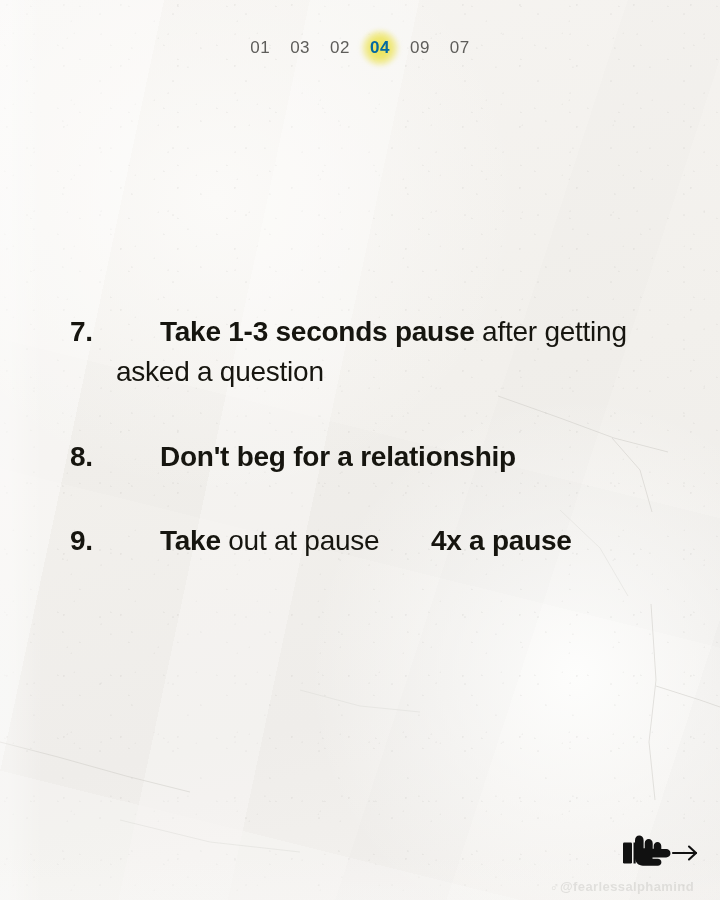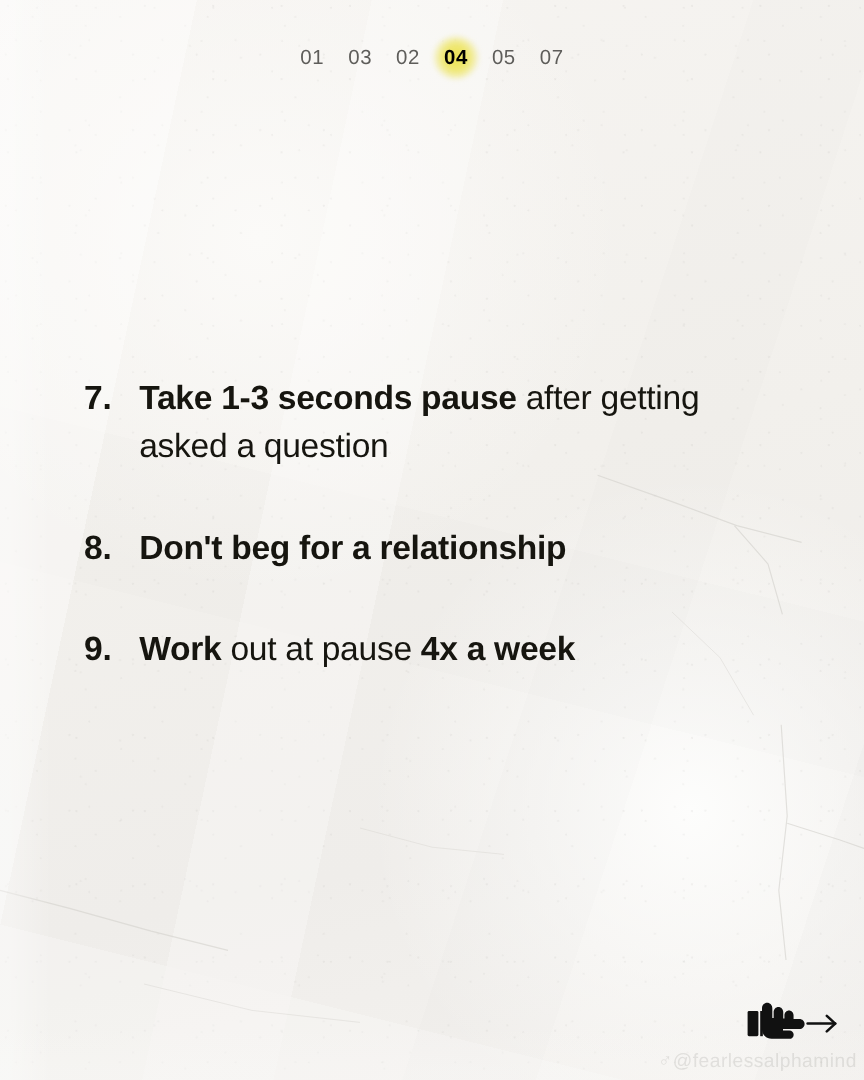--- a/index.html
+++ b/index.html
@@ -66,21 +66,21 @@
     z-index:5;
   }
   .page-num {
     position:relative;
     font-size:17px;
     letter-spacing:.5px;
     color:#5e5d5a;
     font-weight:400;
   }
   .page-num.is-active {
-    color:#000000;
+    color:#0369a1;
     font-weight:700;
   }
   .page-num .glow {
     position:absolute;
     left:50%; top:50%;
     transform:translate(-50%,-50%);
     width:38px; height:36px;
     border-radius:50%;
     background:radial-gradient(circle, rgba(235,225,70,.95) 0%, rgba(235,225,70,.72) 42%, rgba(238,230,120,.30) 68%, rgba(240,235,170,0) 82%);
     filter:blur(2.2px);
@@ -111,21 +111,21 @@
     letter-spacing:-.2px;
   }
   .item-text {
     flex:1 1 auto;
     font-size:28px;
     line-height:1.44;
     color:#16150f;
     letter-spacing:-.25px;
     font-weight:400;
   }
-  .item-text b { font-weight:700; }
+  .item-text b { font-weight:700;margin-left:44px; }
 
   
   #footer-cta {
     position:absolute;
     right:18px; bottom:28px;
     display:flex; align-items:center;
     z-index:6;
   }
   #hand-icon {
     display:block;
@@ -133,27 +133,27 @@
   }
   #arrow-icon {
     display:block;
     width:32px; height:22px;
     margin-left:-2px;
   }
 
   
   #watermark {
     position:absolute;
-    right:6px; bottom:6px;
-    font-size:16px;
+    right:26px; bottom:6px;
+    font-size:13px;
     letter-spacing:.4px;
     color:rgba(120,118,112,.17);
     white-space:nowrap;
     z-index:4;
-    font-weight:400;
+    font-weight:700;
   }
 
   
   #edge {
     position:absolute; inset:0;
     pointer-events:none;
     background:
       linear-gradient(90deg, rgba(255,255,255,.35) 0 1.2%, rgba(255,255,255,0) 6%),
       linear-gradient(0deg,  rgba(248,247,245,.30) 0 1%, rgba(255,255,255,0) 5%);
   }
@@ -181,36 +181,36 @@
   </svg>
 </div>
 
 <div id="edge"></div>
 
 <div id="pagination">
     <div class="page-num"><span>01</span></div>
     <div class="page-num"><span>03</span></div>
     <div class="page-num"><span>02</span></div>
     <div class="page-num is-active"><span class="glow"></span><span>04</span></div>
-    <div class="page-num"><span>05</span></div>
+    <div class="page-num"><span>09</span></div>
     <div class="page-num"><span>07</span></div>
   </div>
 
 <div id="list">
     <div class="list-item">
       <div class="item-number">7.</div>
       <div class="item-text"><b>Take 1-3 seconds pause</b><span> after getting asked a question</span></div>
     </div>
     <div class="list-item">
       <div class="item-number">8.</div>
       <div class="item-text"><b>Don't beg for a relationship</b></div>
     </div>
     <div class="list-item">
       <div class="item-number">9.</div>
-      <div class="item-text"><b>Work</b><span> out at pause </span><b>4x a week</b></div>
+      <div class="item-text"><b>Take</b><span> out at pause </span><b>4x a pause</b></div>
     </div>
   </div>
 
 <div id="footer-cta">
   <svg id="hand-icon" viewBox="0 0 50 38" fill="#111111">
     <rect x="1" y="8.5" width="9" height="21" rx="1.2"></rect>
     <path d="M13 6.2c0-2.6 1.9-4.6 4.3-4.6 2.4 0 4.3 2 4.3 4.6v8.1h1.1V9.4c0-2.4 1.8-4.3 4-4.3s4 1.9 4 4.3v5.3h1V12c0-2.2 1.7-4 3.8-4s3.8 1.8 3.8 4v3.1h4.9c2.4 0 4.3 1.9 4.3 4.2 0 2.3-1.9 4.2-4.3 4.2H30.5v1.2h5.3c2 0 3.6 1.5 3.6 3.5s-1.6 3.5-3.6 3.5H21c-4.4 0-8-3.4-8-7.7V6.2z"></path>
     <rect x="11.5" y="8.5" width="2.2" height="21"></rect>
   </svg>
   <svg id="arrow-icon" viewBox="0 0 32 22" fill="none" stroke="#111111" stroke-width="2.1" stroke-linecap="round" stroke-linejoin="round">

